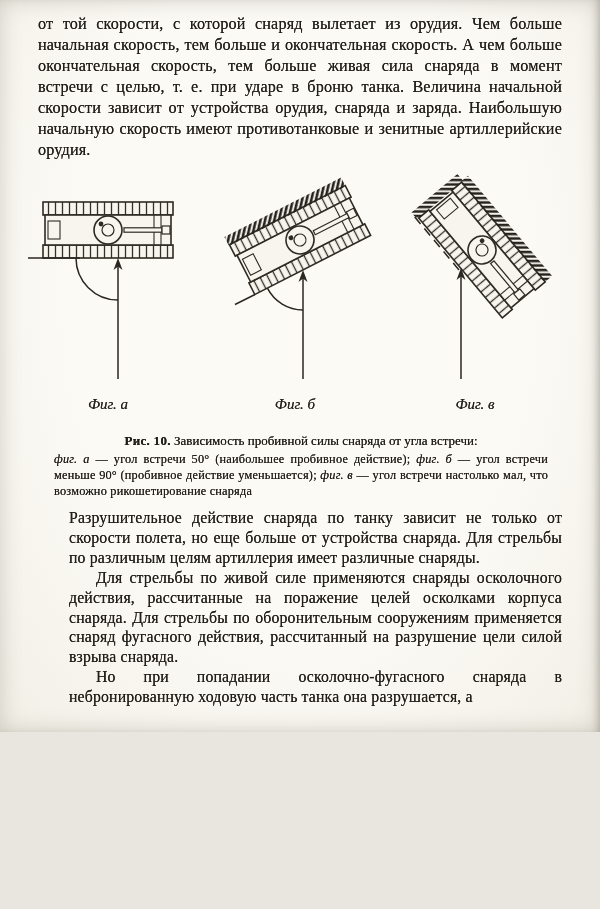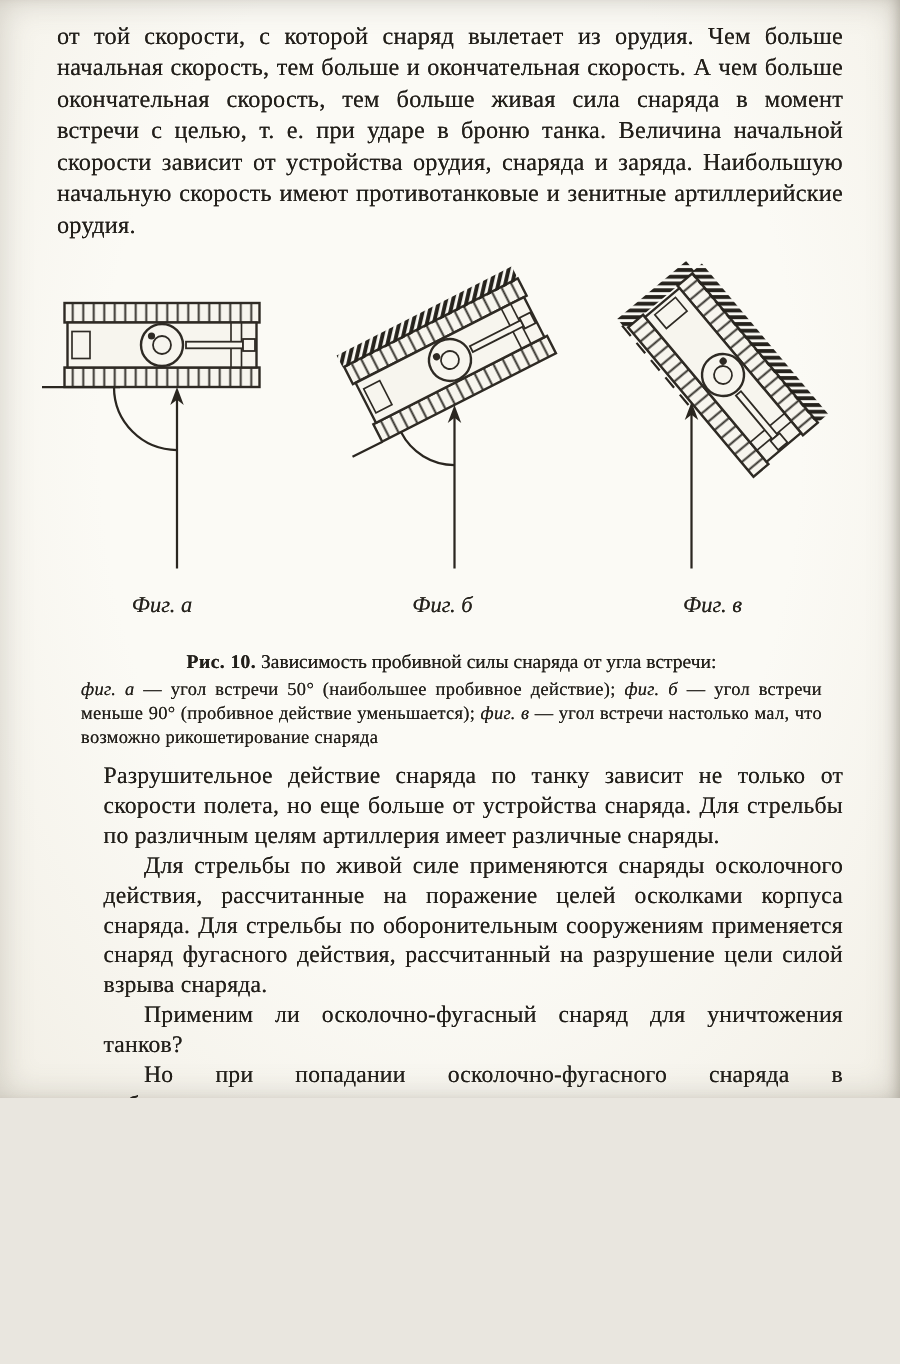--- a/index.html
+++ b/index.html
@@ -145,18 +145,17 @@
   </div>
 
   <div class="caption">
     <p class="cap-title"><b>Рис. 10.</b><span> Зависимость пробивной силы снаряда от угла встречи:</span></p>
     <p class="cap-body"><i>фиг. а</i><span> — угол встречи 50° (наибольшее пробивное действие); </span><i>фиг. б</i><span> — угол встречи меньше 90° (пробивное действие уменьшается); </span><i>фиг. в</i><span> — угол встречи настолько мал, что возможно рикошетирование снаряда</span></p>
   </div>
 
   <div class="text-lower">
     <p class="body-p flush">Разрушительное действие снаряда по танку зависит не только от скорости полета, но еще больше от устройства снаряда. Для стрельбы по различным целям артиллерия имеет различные снаряды.</p>
     <p class="body-p ind">Для стрельбы по живой силе применяются снаряды осколочного действия, рассчитанные на поражение целей осколками корпуса снаряда. Для стрельбы по оборонительным сооружениям применяется снаряд фугасного действия, рассчитанный на разрушение цели силой взрыва снаряда.</p>
-    <p class="body-p ind">Применим ли осколочно-фугасный снаряд для уничтожения танков?</p>
     <p class="body-p ind">Но при попадании осколочно-фугасного снаряда в небронированную ходовую часть танка она разрушается, а</p>
   </div>
 
   <span class="page-number">33</span>
 </div>
 
 </body></html>

